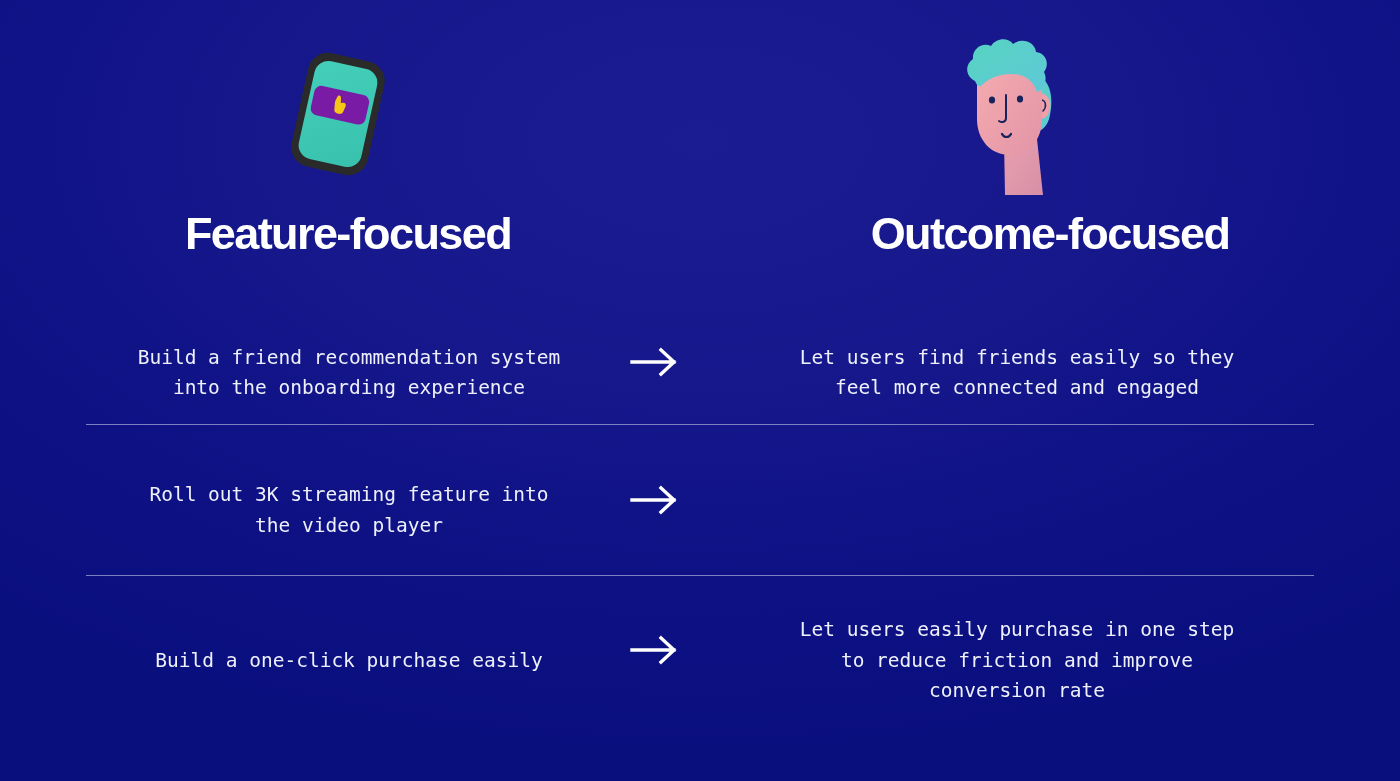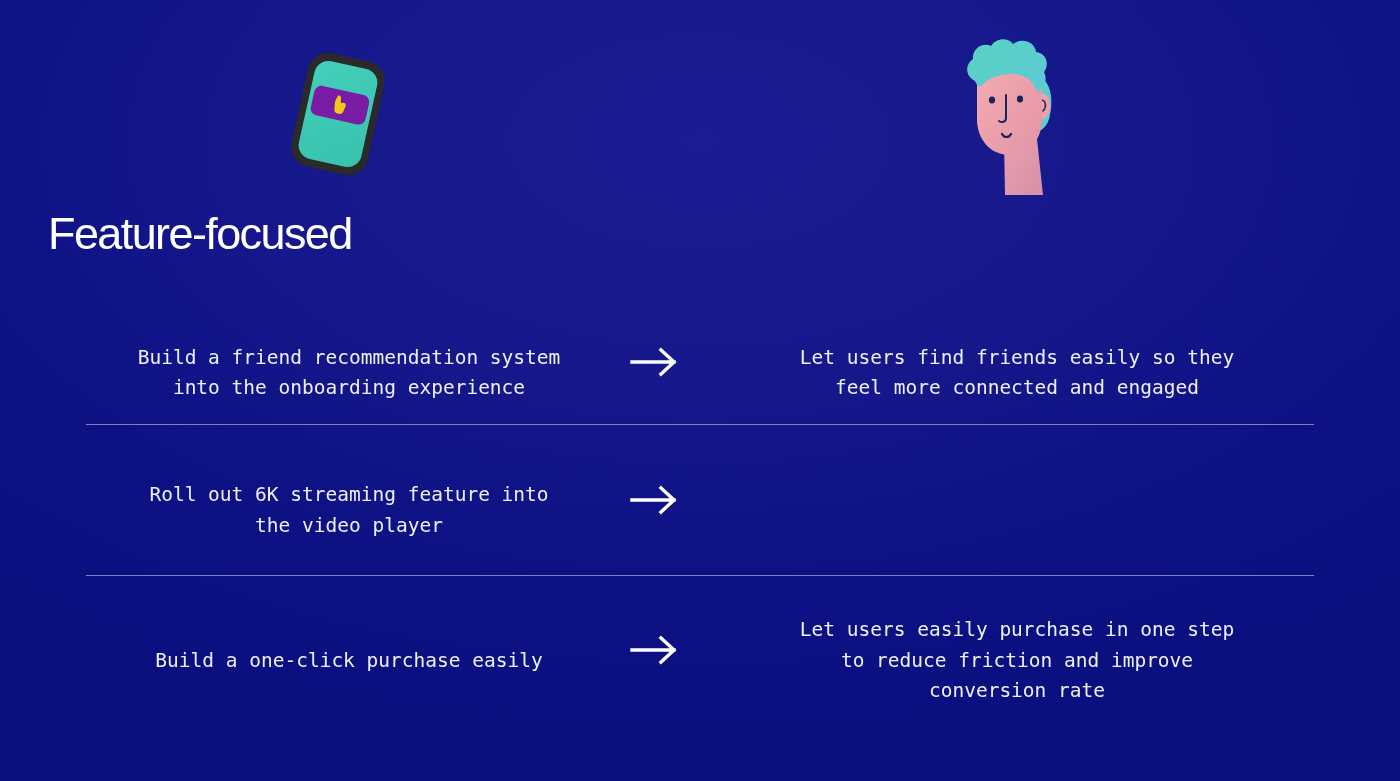--- a/index.html
+++ b/index.html
@@ -90,24 +90,24 @@
     position: absolute;
     top: 205px;
     left: 0;
     width: 1400px;
     height: 62px;
   }
   .heading {
     position: absolute;
     top: 0;
     width: 600px;
-    text-align: left;
+    text-align: center;
     color: #ffffff;
     font-family: "Liberation Sans", sans-serif;
-    font-weight: normal;
+    font-weight: bold;
     font-size: 45px;
     letter-spacing: -1.6px;
     line-height: 58px;
     white-space: nowrap;
   }
   .heading.left  { left: 48px; }
   .heading.right { left: 750px; }
 
   
   .rows {
@@ -221,38 +221,39 @@
 
         <path d="M64 60 L64 83 C64 87 60 88 57 86" fill="none" stroke="#16235c" stroke-width="2" stroke-linecap="round" stroke-linejoin="round"></path>
 
         <path d="M60 99 C62 103 67 103 69 99" fill="none" stroke="#16235c" stroke-width="2.2" stroke-linecap="round"></path>
       </svg>
     </div>
   </div>
 
   <div class="headings">
     <div class="heading left">Feature-focused</div>
+    <div class="heading right">Outcome-focused</div>
   </div>
 
   <div class="rows">
 
     <div class="row row1">
       <div class="cell left">Build a friend recommendation system
 into the onboarding experience</div>
       <div class="arrow-cell">
         <svg class="arrow-icon" viewBox="0 0 52 30">
           <path d="M2 15 L44 15 M31 3 L44 15 L31 27" fill="none" stroke="#ffffff" stroke-width="3.4" stroke-linecap="square" stroke-linejoin="miter"></path>
         </svg>
       </div>
       <div class="cell right">Let users find friends easily so they
 feel more connected and engaged</div>
     </div>
 
     <div class="row row2">
-      <div class="cell left">Roll out 6K streaming feature into
+      <div class="cell left">Roll out 3K streaming feature into
 the video player</div>
       <div class="arrow-cell">
         <svg class="arrow-icon" viewBox="0 0 52 30">
           <path d="M2 15 L44 15 M31 3 L44 15 L31 27" fill="none" stroke="#ffffff" stroke-width="3.4" stroke-linecap="square" stroke-linejoin="miter"></path>
         </svg>
       </div>
     </div>
 
     <div class="row row3">
       <div class="cell left">Build a one-click purchase easily</div>

